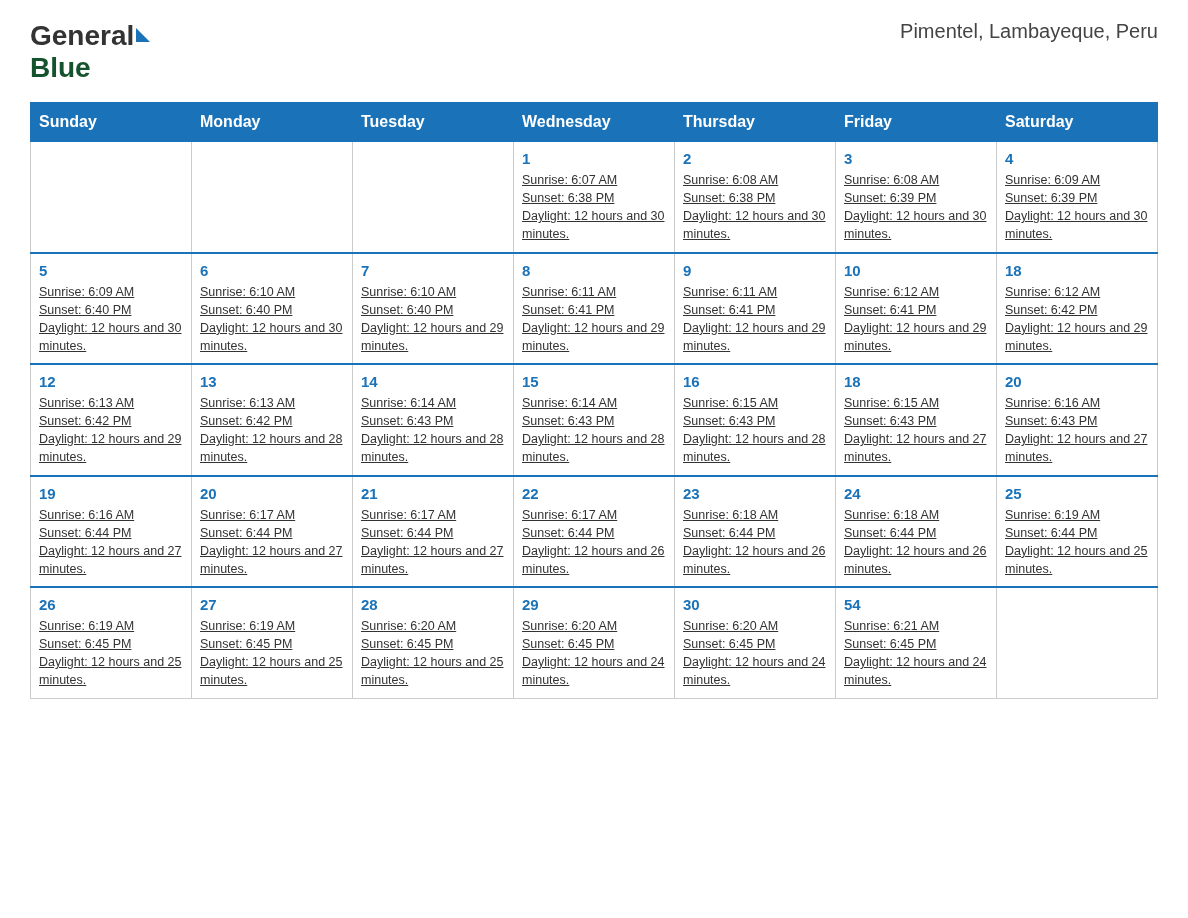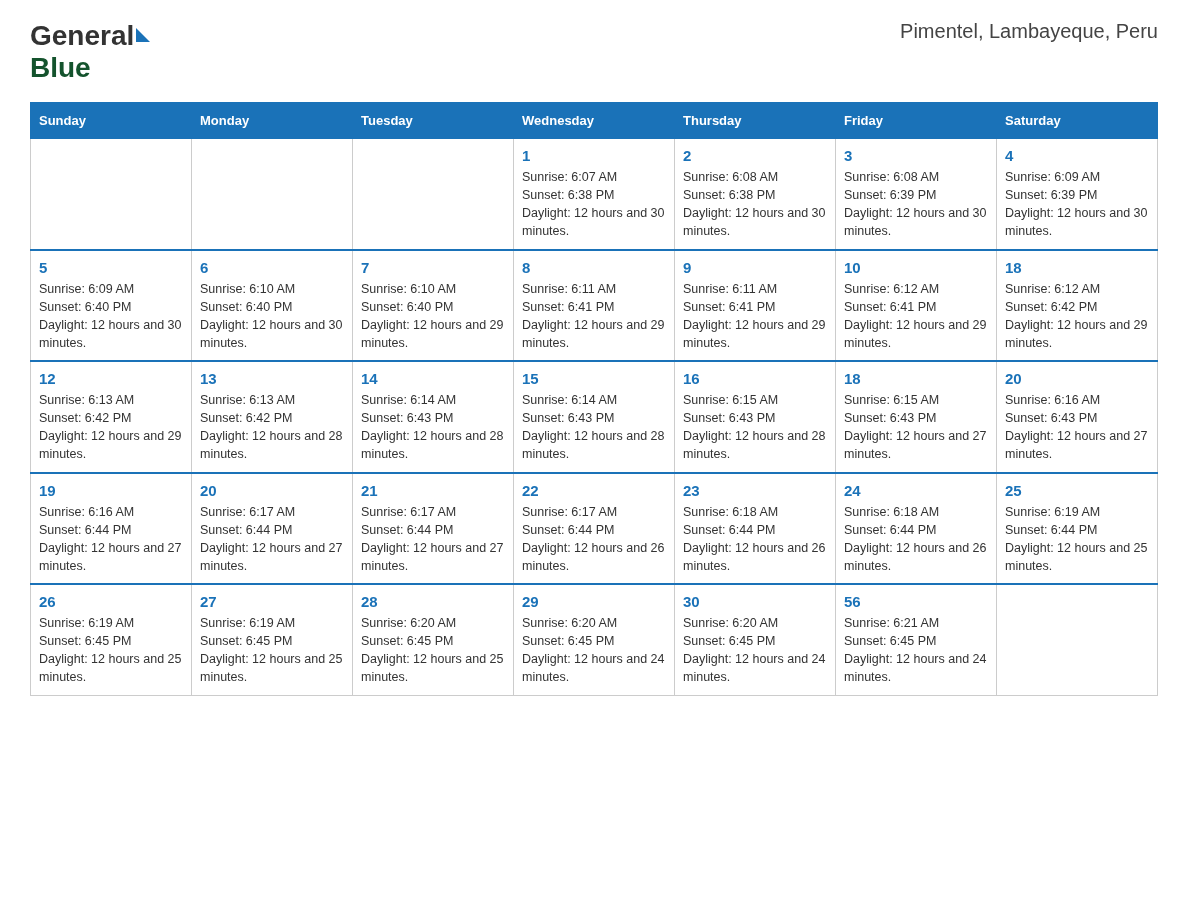--- a/index.html
+++ b/index.html
@@ -66,21 +66,21 @@
       color: #444;
     }
     .calendar-table {
       width: 100%;
       border-collapse: collapse;
       table-layout: fixed;
     }
     .calendar-table thead tr th {
       background: #1a72b8;
       color: #fff;
-      font-size: 13px;
+      font-size: 16px;
       font-weight: bold;
       padding: 10px 8px;
       text-align: left;
       border: 1px solid #1a72b8;
       margin-top: 24px;
     }
     .calendar-table tbody tr td {
       vertical-align: top;
       border: 1px solid #ccc;
       padding: 8px 8px 8px 8px;
@@ -95,20 +95,21 @@
       font-size: 15px;
       font-weight: bold;
       color: #1a72b8;
       margin-bottom: 4px;
       display: block;
     }
     .day-info {
       font-size: 12.5px;
       color: #333;
       line-height: 1.45;
+      text-decoration: underline;
     }
     .row-divider td {
       border-top: 2px solid #1a72b8 !important;
     }
   </style>
 </head>
 <body>
 
 <div class="header">
   <div class="logo">
@@ -264,19 +265,19 @@
         </td>
         <td>
           <span class="day-number">29</span>
           <div class="day-info">Sunrise: 6:20 AM<br>Sunset: 6:45 PM<br>Daylight: 12 hours and 24 minutes.</div>
         </td>
         <td>
           <span class="day-number">30</span>
           <div class="day-info">Sunrise: 6:20 AM<br>Sunset: 6:45 PM<br>Daylight: 12 hours and 24 minutes.</div>
         </td>
         <td>
-          <span class="day-number">56</span>
+          <span class="day-number">54</span>
           <div class="day-info">Sunrise: 6:21 AM<br>Sunset: 6:45 PM<br>Daylight: 12 hours and 24 minutes.</div>
         </td>
         <td class="empty"></td>
       </tr>
     </tbody>
 </table>
 
 </body></html>

